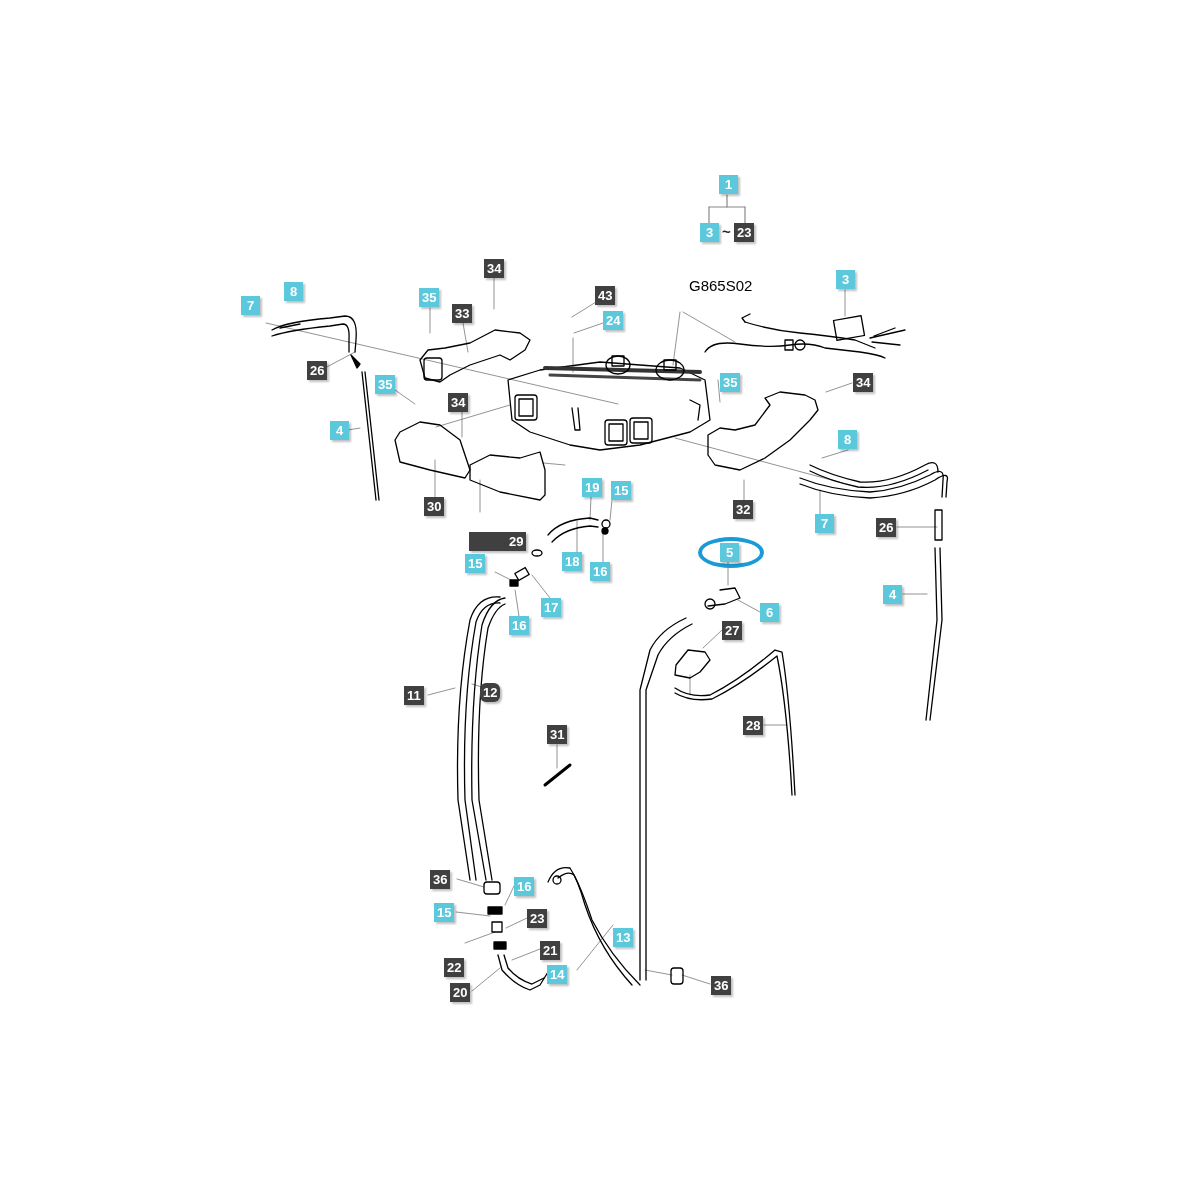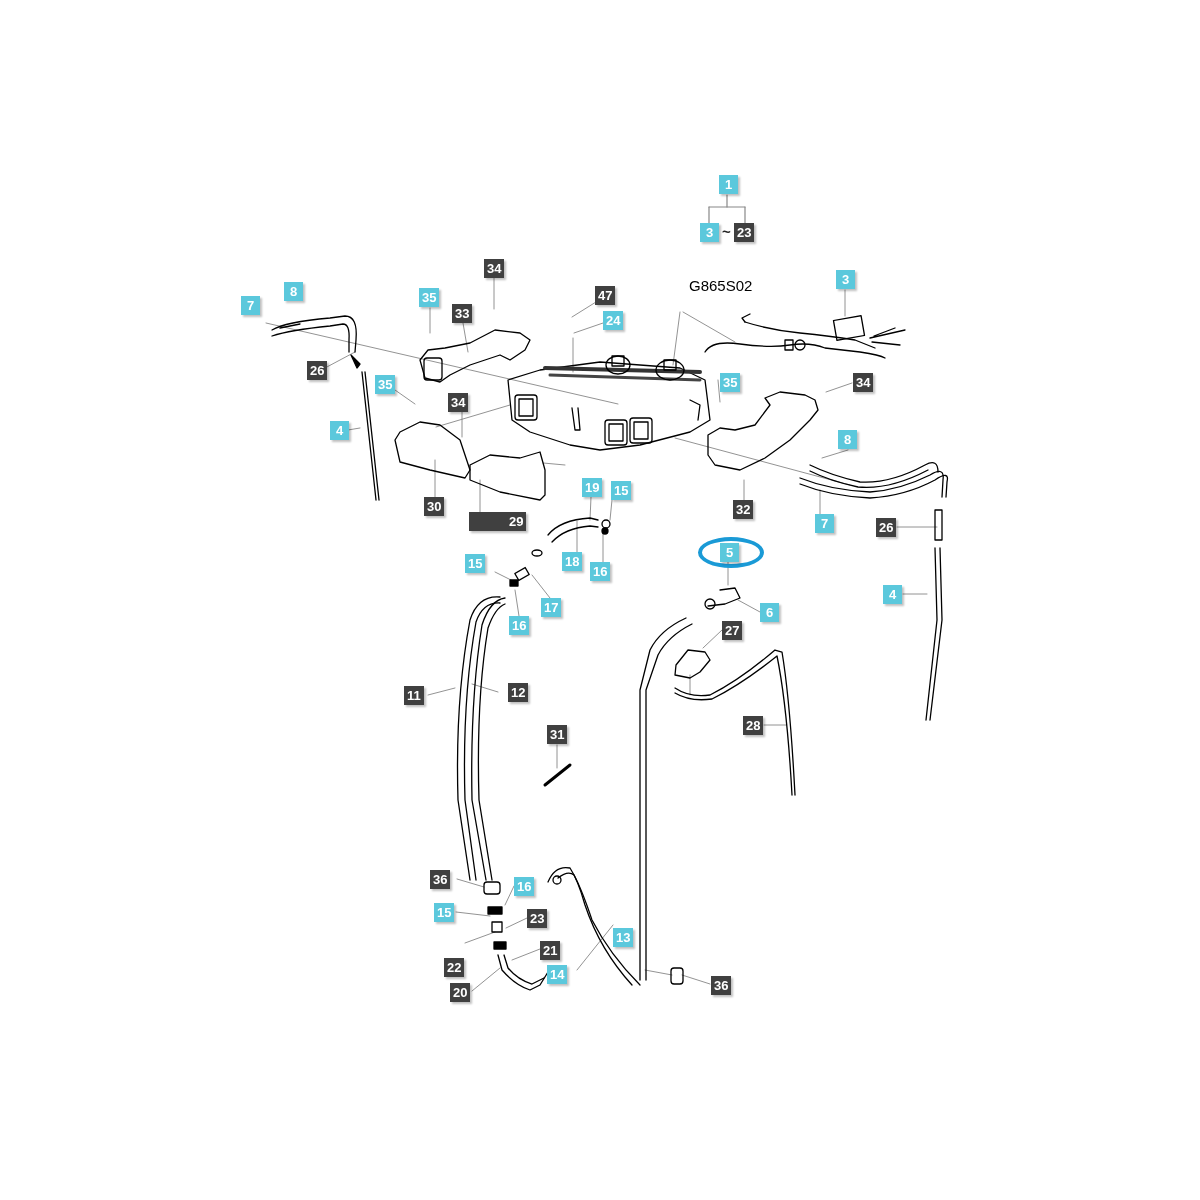--- a/index.html
+++ b/index.html
@@ -229,48 +229,48 @@
   <div class="highlight-ring" style="left:698px;top:537px;width:66px;height:31px;"></div>
 
   
   <div id="labels">
       <div class="lbl cyan" style="left: 836px; top: 270px;">3</div>
       <div class="lbl cyan" style="left: 241px; top: 296px;">7</div>
       <div class="lbl cyan" style="left: 284px; top: 282px;">8</div>
       <div class="lbl cyan" style="left: 419px; top: 288px;">35</div>
       <div class="lbl dark" style="left: 452px; top: 304px;">33</div>
       <div class="lbl dark" style="left: 484px; top: 259px;">34</div>
-      <div class="lbl dark" style="left: 595px; top: 286px;">47</div>
+      <div class="lbl dark" style="left: 595px; top: 286px;">43</div>
       <div class="lbl cyan" style="left: 603px; top: 311px;">24</div>
       <div class="lbl dark" style="left: 307px; top: 361px;">26</div>
       <div class="lbl cyan" style="left: 375px; top: 375px;">35</div>
       <div class="lbl dark" style="left: 448px; top: 393px;">34</div>
       <div class="lbl cyan" style="left: 330px; top: 421px;">4</div>
       <div class="lbl dark" style="left: 424px; top: 497px;">30</div>
-      <div class="lbl dark" style="left: 469px; top: 512px; padding-left: 40px;">29</div>
+      <div class="lbl dark" style="left: 469px; top: 532px; padding-left: 40px;">29</div>
       <div class="lbl cyan" style="left: 720px; top: 373px;">35</div>
       <div class="lbl dark" style="left: 853px; top: 373px;">34</div>
       <div class="lbl cyan" style="left: 838px; top: 430px;">8</div>
       <div class="lbl dark" style="left: 733px; top: 500px;">32</div>
       <div class="lbl cyan" style="left: 815px; top: 514px;">7</div>
       <div class="lbl dark" style="left: 876px; top: 518px;">26</div>
       <div class="lbl cyan" style="left: 883px; top: 585px;">4</div>
       <div class="lbl cyan" style="left: 582px; top: 478px;">19</div>
       <div class="lbl cyan" style="left: 611px; top: 481px;">15</div>
       <div class="lbl cyan" style="left: 562px; top: 552px;">18</div>
       <div class="lbl cyan" style="left: 590px; top: 562px;">16</div>
       <div class="lbl cyan" style="left: 465px; top: 554px;">15</div>
       <div class="lbl cyan" style="left: 541px; top: 598px;">17</div>
       <div class="lbl cyan" style="left: 509px; top: 616px;">16</div>
       <div class="lbl cyan" style="left: 720px; top: 543px;">5</div>
       <div class="lbl cyan" style="left: 760px; top: 603px;">6</div>
       <div class="lbl dark" style="left: 722px; top: 621px;">27</div>
       <div class="lbl dark" style="left: 743px; top: 716px; text-align: right;">28</div>
       <div class="lbl dark" style="left: 404px; top: 686px;">11</div>
-      <div class="lbl dark" style="left: 508px; top: 683px;">12</div>
+      <div class="lbl dark" style="left: 480px; top: 683px; border-radius: 6px;">12</div>
       <div class="lbl dark" style="left: 547px; top: 725px;">31</div>
       <div class="lbl dark" style="left: 430px; top: 870px;">36</div>
       <div class="lbl cyan" style="left: 514px; top: 877px;">16</div>
       <div class="lbl cyan" style="left: 434px; top: 903px;">15</div>
       <div class="lbl dark" style="left: 527px; top: 909px;">23</div>
       <div class="lbl dark" style="left: 444px; top: 958px;">22</div>
       <div class="lbl dark" style="left: 540px; top: 941px;">21</div>
       <div class="lbl cyan" style="left: 613px; top: 928px;">13</div>
       <div class="lbl cyan" style="left: 547px; top: 965px;">14</div>
       <div class="lbl dark" style="left: 450px; top: 983px;">20</div>

